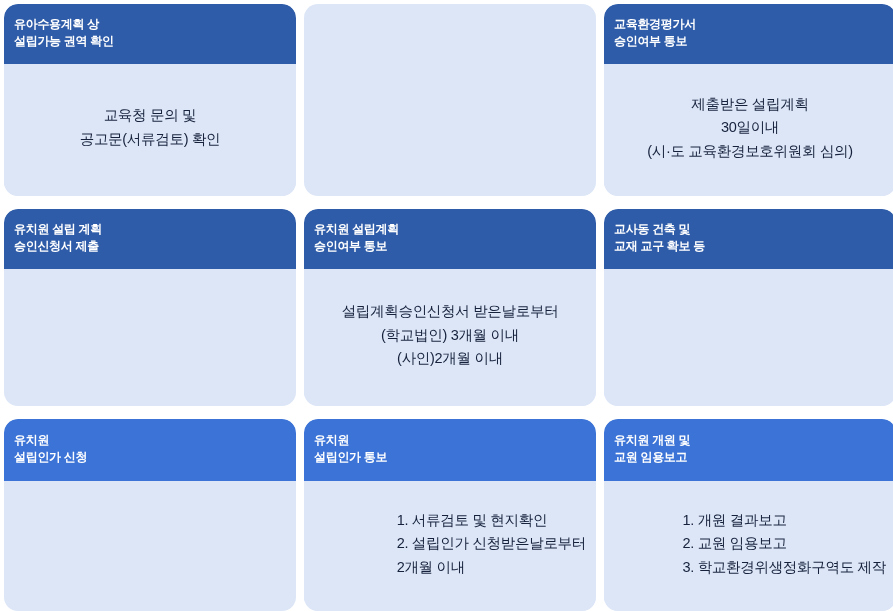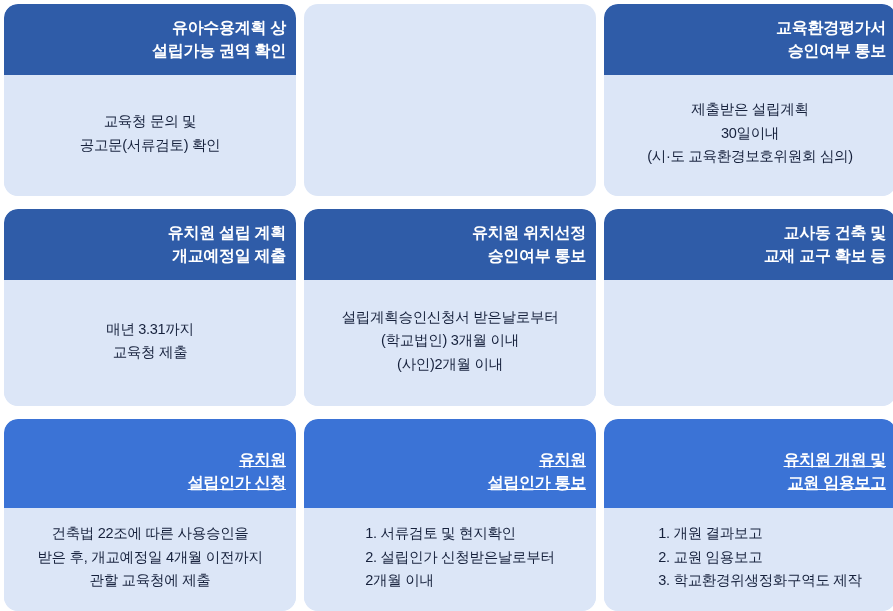--- a/index.html
+++ b/index.html
@@ -26,23 +26,23 @@
     border-radius: 14px;
     overflow: hidden;
     display: flex;
     flex-direction: column;
     background: #dce6f7;
   }
   .card-header {
     background: #2f5ca8;
     color: #ffffff;
     font-weight: bold;
-    font-size: 16px;
+    font-size: 12px;
     line-height: 1.45;
-    text-align: right;
+    text-align: left;
     padding: 12px 10px 13px 10px;
     border-top-left-radius: 14px;
     border-top-right-radius: 14px;
     letter-spacing: -0.3px;
   }
   .card.blue .card-header {
     background: #3b73d6;
   }
   .card-body {
     flex: 1;
@@ -54,33 +54,32 @@
     align-items: center;
     justify-content: center;
     text-align: center;
     padding: 6px 10px 10px 10px;
     letter-spacing: -0.3px;
     border-bottom-left-radius: 14px;
     border-bottom-right-radius: 14px;
   }
   .card-body.left {
     text-align: left;
-    justify-content: center;
+    justify-content: flex-end;
     padding-left: 30px;
   }
   .body-lines {
     white-space: pre-line;
   }
   .card.empty .card-body {
     min-height: 40px;
   }
   .row3 .card-header {
-    padding-top: 29px;
+    padding-top: 13px;
     padding-bottom: 14px;
-    text-decoration: underline;
   }
 </style>
 </head>
 <body>
 
 <div class="grid">
 
   <div class="card">
     <div class="card-header body-lines">유아수용계획 상
 설립가능 권역 확인</div>
@@ -98,53 +97,44 @@
 승인여부 통보</div>
     <div class="card-body">
       <span class="body-lines">제출받은 설립계획
 30일이내
 (시·도 교육환경보호위원회 심의)</span>
     </div>
   </div>
 
   <div class="card">
     <div class="card-header body-lines">유치원 설립 계획
-개교예정일 제출</div>
-    <div class="card-body">
-      <span class="body-lines">매년 3.31까지
-교육청 제출</span>
-    </div>
+승인신청서 제출</div>
   </div>
 
   <div class="card">
-    <div class="card-header body-lines">유치원 위치선정
+    <div class="card-header body-lines">유치원 설립계획
 승인여부 통보</div>
     <div class="card-body">
       <span class="body-lines">설립계획승인신청서 받은날로부터
 (학교법인) 3개월 이내
 (사인)2개월 이내</span>
     </div>
   </div>
 
   <div class="card empty">
     <div class="card-header body-lines">교사동 건축 및
 교재 교구 확보 등</div>
     <div class="card-body">
       <span class="body-lines"></span>
     </div>
   </div>
 
   <div class="card blue row3">
     <div class="card-header body-lines">유치원
 설립인가 신청</div>
-    <div class="card-body">
-      <span class="body-lines">건축법 22조에 따른 사용승인을
-받은 후, 개교예정일 4개월 이전까지
-관할 교육청에 제출</span>
-    </div>
   </div>
 
   <div class="card blue row3">
     <div class="card-header body-lines">유치원
 설립인가 통보</div>
     <div class="card-body left">
       <span class="body-lines">1. 서류검토 및 현지확인
 2. 설립인가 신청받은날로부터
 2개월 이내</span>
     </div>

